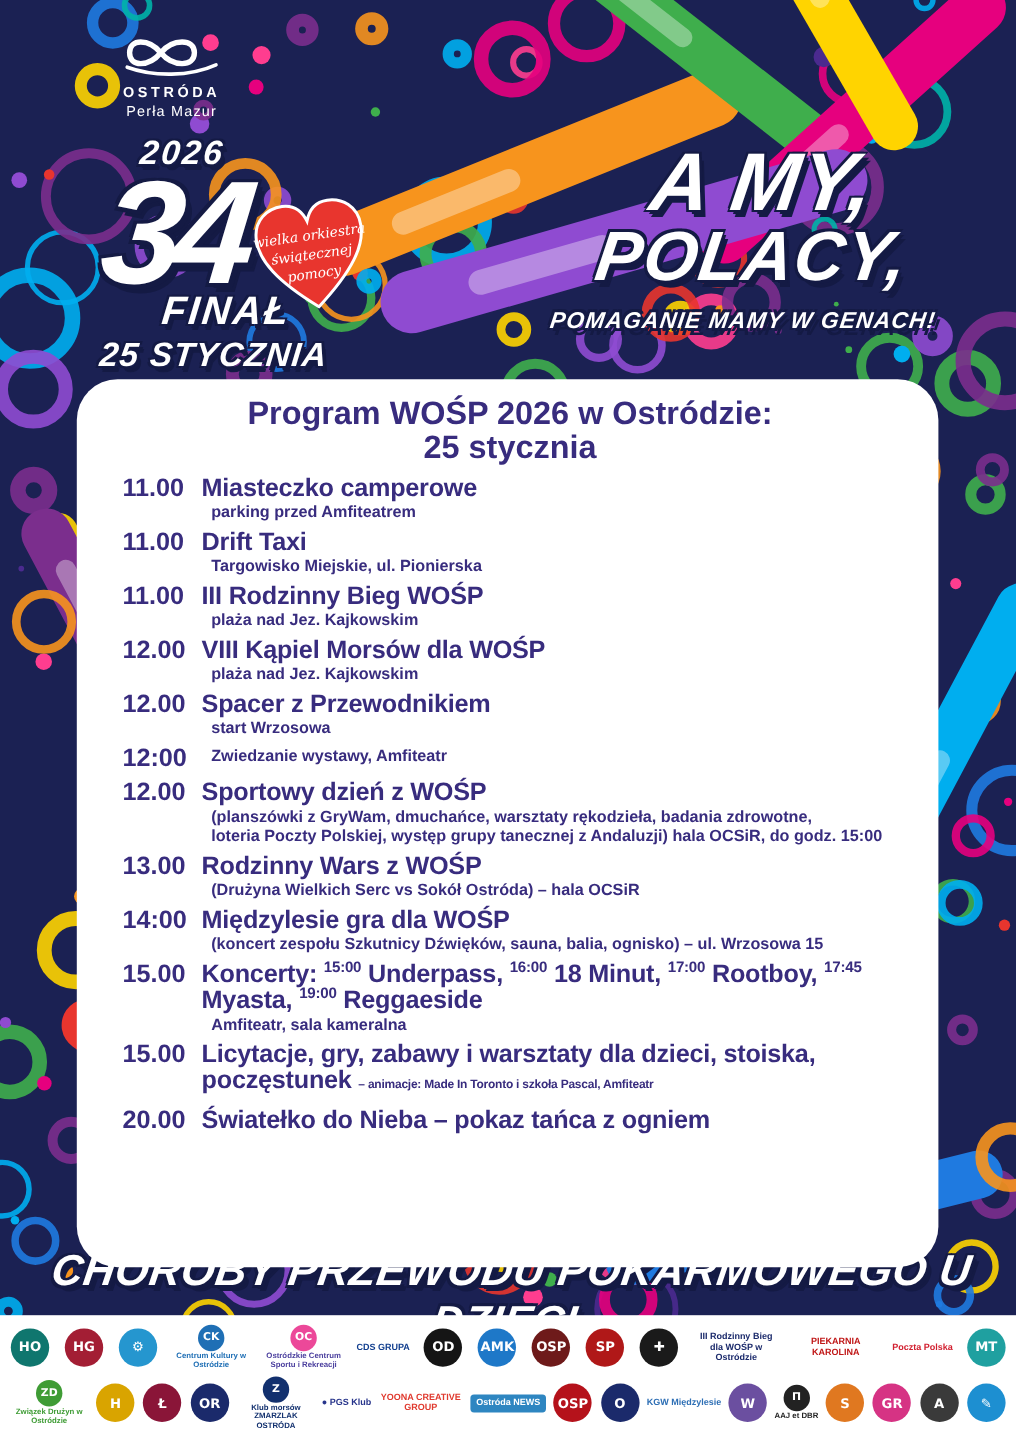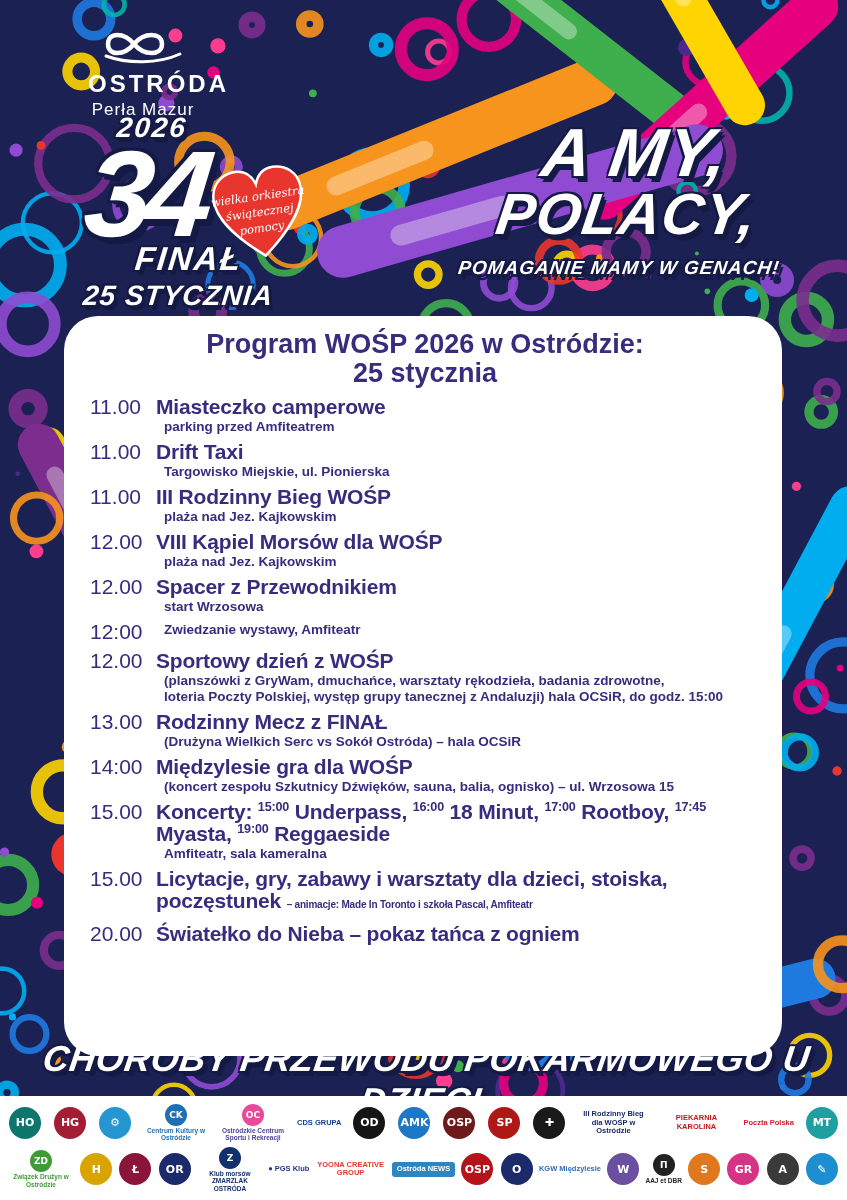--- a/index.html
+++ b/index.html
@@ -6,22 +6,22 @@
   .poster{
     position:relative;width:847px;height:1200px;overflow:hidden;
     background:#1b2153;
     font-family:"Liberation Sans",sans-serif;
   }
   #decor{position:absolute;left:0;top:0;width:847px;height:1200px;z-index:0;}
 
   
   .city-logo{position:absolute;left:88px;top:24px;width:110px;text-align:center;color:#fff;z-index:2;}
   .city-logo .loops{display:block;margin:0 auto;}
-  .city-name{font-size:24px;font-weight:700;letter-spacing:3px;margin-top:2px;}
-  .city-tag{font-size:17px;font-weight:400;letter-spacing:1px;margin-top:2px;}
+  .city-name{font-size:12px;font-weight:700;letter-spacing:3px;margin-top:2px;}
+  .city-tag{font-size:12px;font-weight:400;letter-spacing:1px;margin-top:2px;}
 
   
   .finale{position:absolute;left:86px;top:112px;z-index:2;color:#fff;font-style:italic;font-weight:800;
     transform:skewX(-6deg);}
   .fin-outline{text-shadow:3px 3px 0 #141a44,-2px -2px 0 #141a44,2px -2px 0 #141a44,-2px 2px 0 #141a44,4px 5px 0 #141a44;}
   .fin-year{font-size:28px;letter-spacing:2px;margin-left:22px;}
   .fin-num{font-size:122px;line-height:.82;letter-spacing:-8px;margin-left:-2px;
     text-shadow:4px 4px 0 #141a44,-3px -3px 0 #141a44,3px -3px 0 #141a44,-3px 3px 0 #141a44,6px 7px 0 #141a44;}
   .fin-final{font-size:33px;letter-spacing:2px;margin:-4px 0 0 54px;}
   .fin-date{font-size:28px;letter-spacing:1px;margin-top:2px;margin-left:6px;}
@@ -36,21 +36,21 @@
   .slg2{font-size:58px;line-height:1.0;letter-spacing:1px;}
   .slg3{font-size:19px;letter-spacing:1px;margin-top:14px;}
   .slg-sh{text-shadow:3px 3px 0 #141a44,-2px -2px 0 #141a44,2px -2px 0 #141a44,-2px 2px 0 #141a44,5px 6px 0 #141a44;}
 
   
   .card{position:absolute;left:64px;top:316px;width:718px;height:740px;background:#fff;border-radius:34px;
     z-index:5;box-sizing:border-box;padding:14px 22px 0 26px;color:#382c7e;}
   .card h1{margin:0;text-align:center;font-size:27px;line-height:1.08;font-weight:800;color:#382c7e;}
   .schedule{margin-top:8px;}
   .p-item{display:flex;margin-bottom:7px;}
-  .p-time{width:66px;flex:none;font-size:21px;font-weight:400;line-height:22px;}
+  .p-time{width:66px;flex:none;font-size:21px;font-weight:700;line-height:22px;margin-left:12px;}
   .p-body{flex:1;}
   .p-title{font-size:21px;font-weight:800;line-height:22px;letter-spacing:-.2px;}
   .p-title sup{font-size:.6em;vertical-align:super;line-height:0;}
   .small-seg{font-size:10px;}
   .p-detail{font-size:13.5px;font-weight:700;line-height:15px;margin:1px 0 0 8px;}
 
   
   .banner{position:absolute;left:0;top:1038px;width:100%;text-align:center;z-index:4;color:#fff;
     font-style:italic;font-weight:800;font-size:36px;letter-spacing:.5px;transform:skewX(-8deg);
     text-shadow:3px 3px 0 #141a44,-2px -2px 0 #141a44,2px -2px 0 #141a44,-2px 2px 0 #141a44,5px 5px 0 #141a44;}
@@ -435,21 +435,21 @@
           <div class="p-time">12.00</div>
           <div class="p-body">
             <div class="p-title">Sportowy dzień z WOŚP</div>
             <div class="p-detail">(planszówki z GryWam, dmuchańce, warsztaty rękodzieła, badania zdrowotne,</div>
             <div class="p-detail">loteria Poczty Polskiej, występ grupy tanecznej z Andaluzji) hala OCSiR, do godz. 15:00</div>
           </div>
         </div>
         <div class="p-item">
           <div class="p-time">13.00</div>
           <div class="p-body">
-            <div class="p-title">Rodzinny Mecz z FINAŁ</div>
+            <div class="p-title">Rodzinny Wars z WOŚP</div>
             <div class="p-detail">(Drużyna Wielkich Serc vs Sokół Ostróda) – hala OCSiR</div>
           </div>
         </div>
         <div class="p-item">
           <div class="p-time">14:00</div>
           <div class="p-body">
             <div class="p-title">Międzylesie gra dla WOŚP</div>
             <div class="p-detail">(koncert zespołu Szkutnicy Dźwięków, sauna, balia, ognisko) – ul. Wrzosowa 15</div>
           </div>
         </div>

